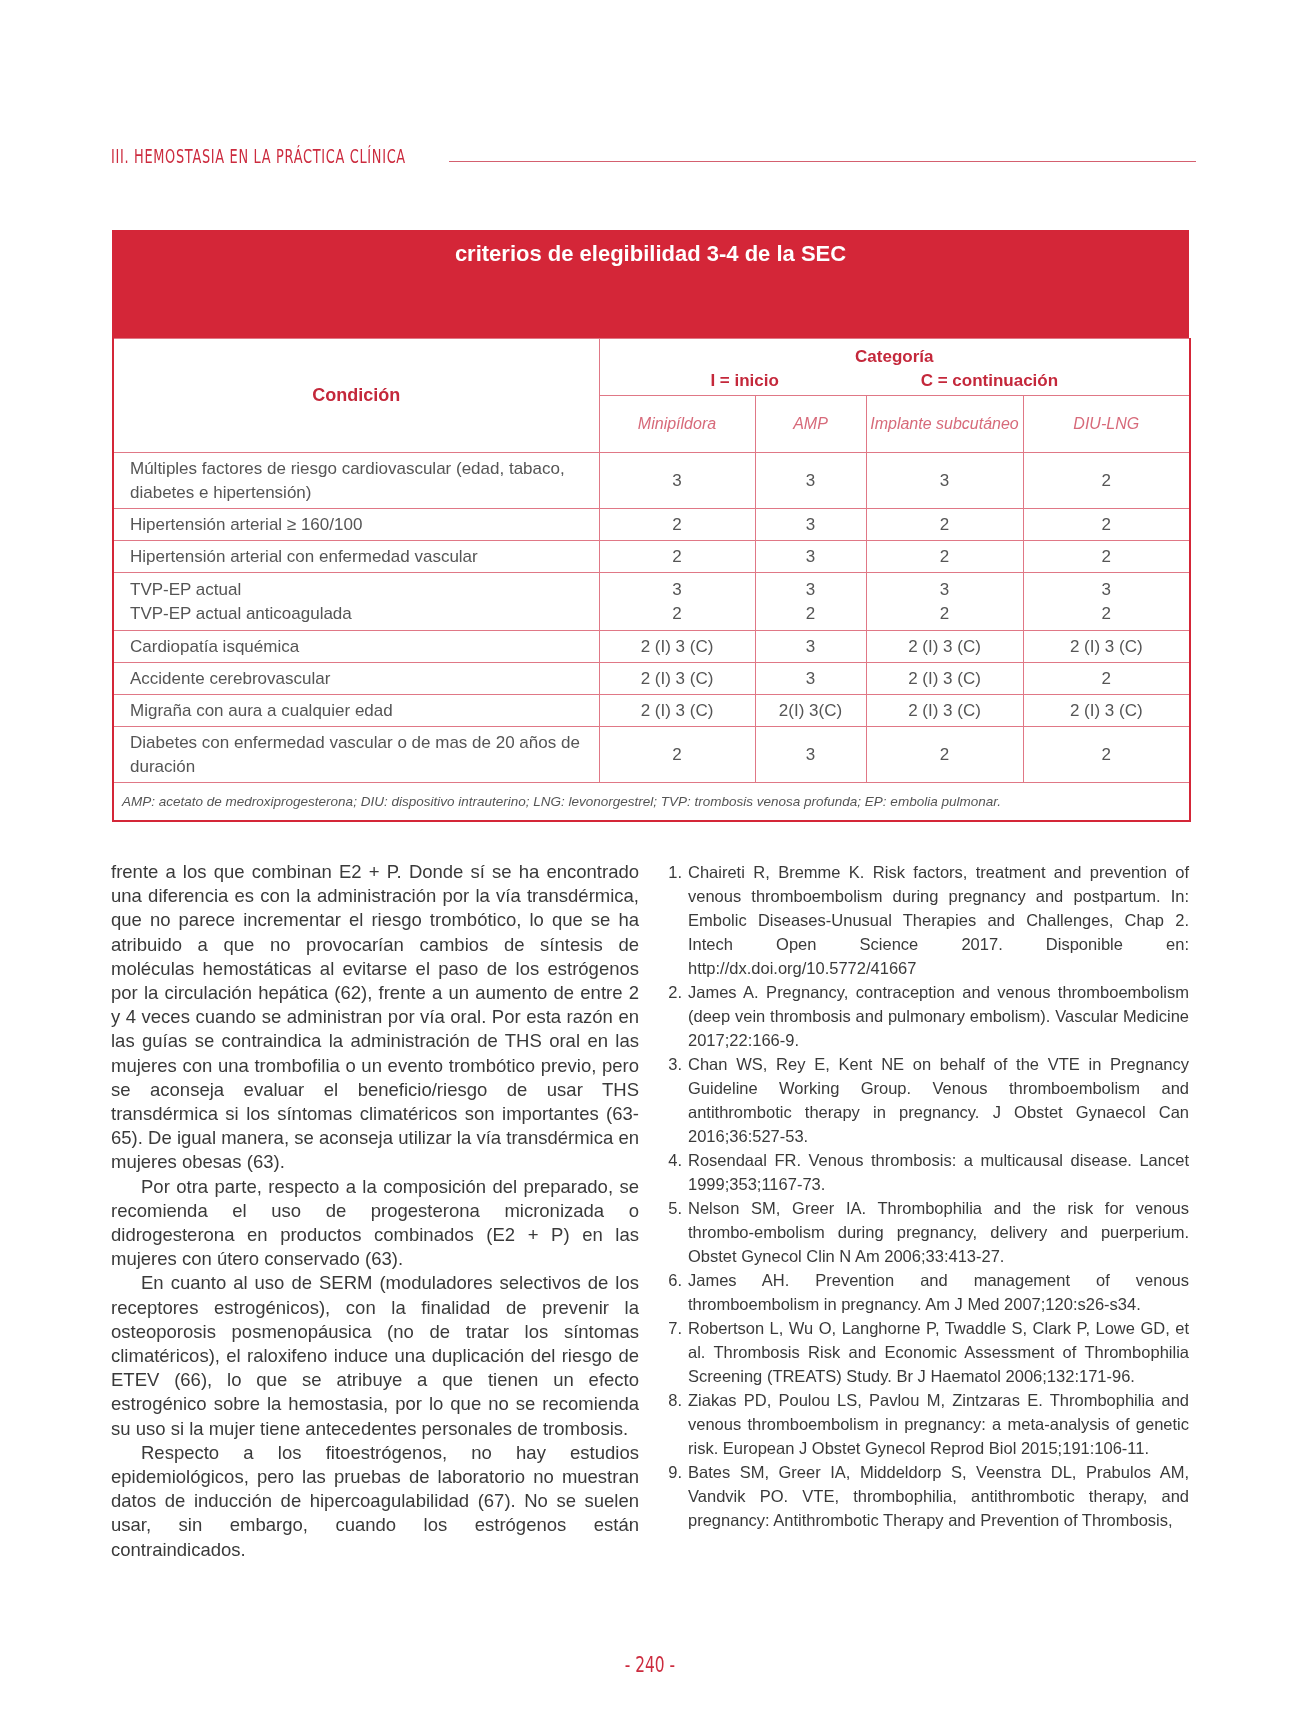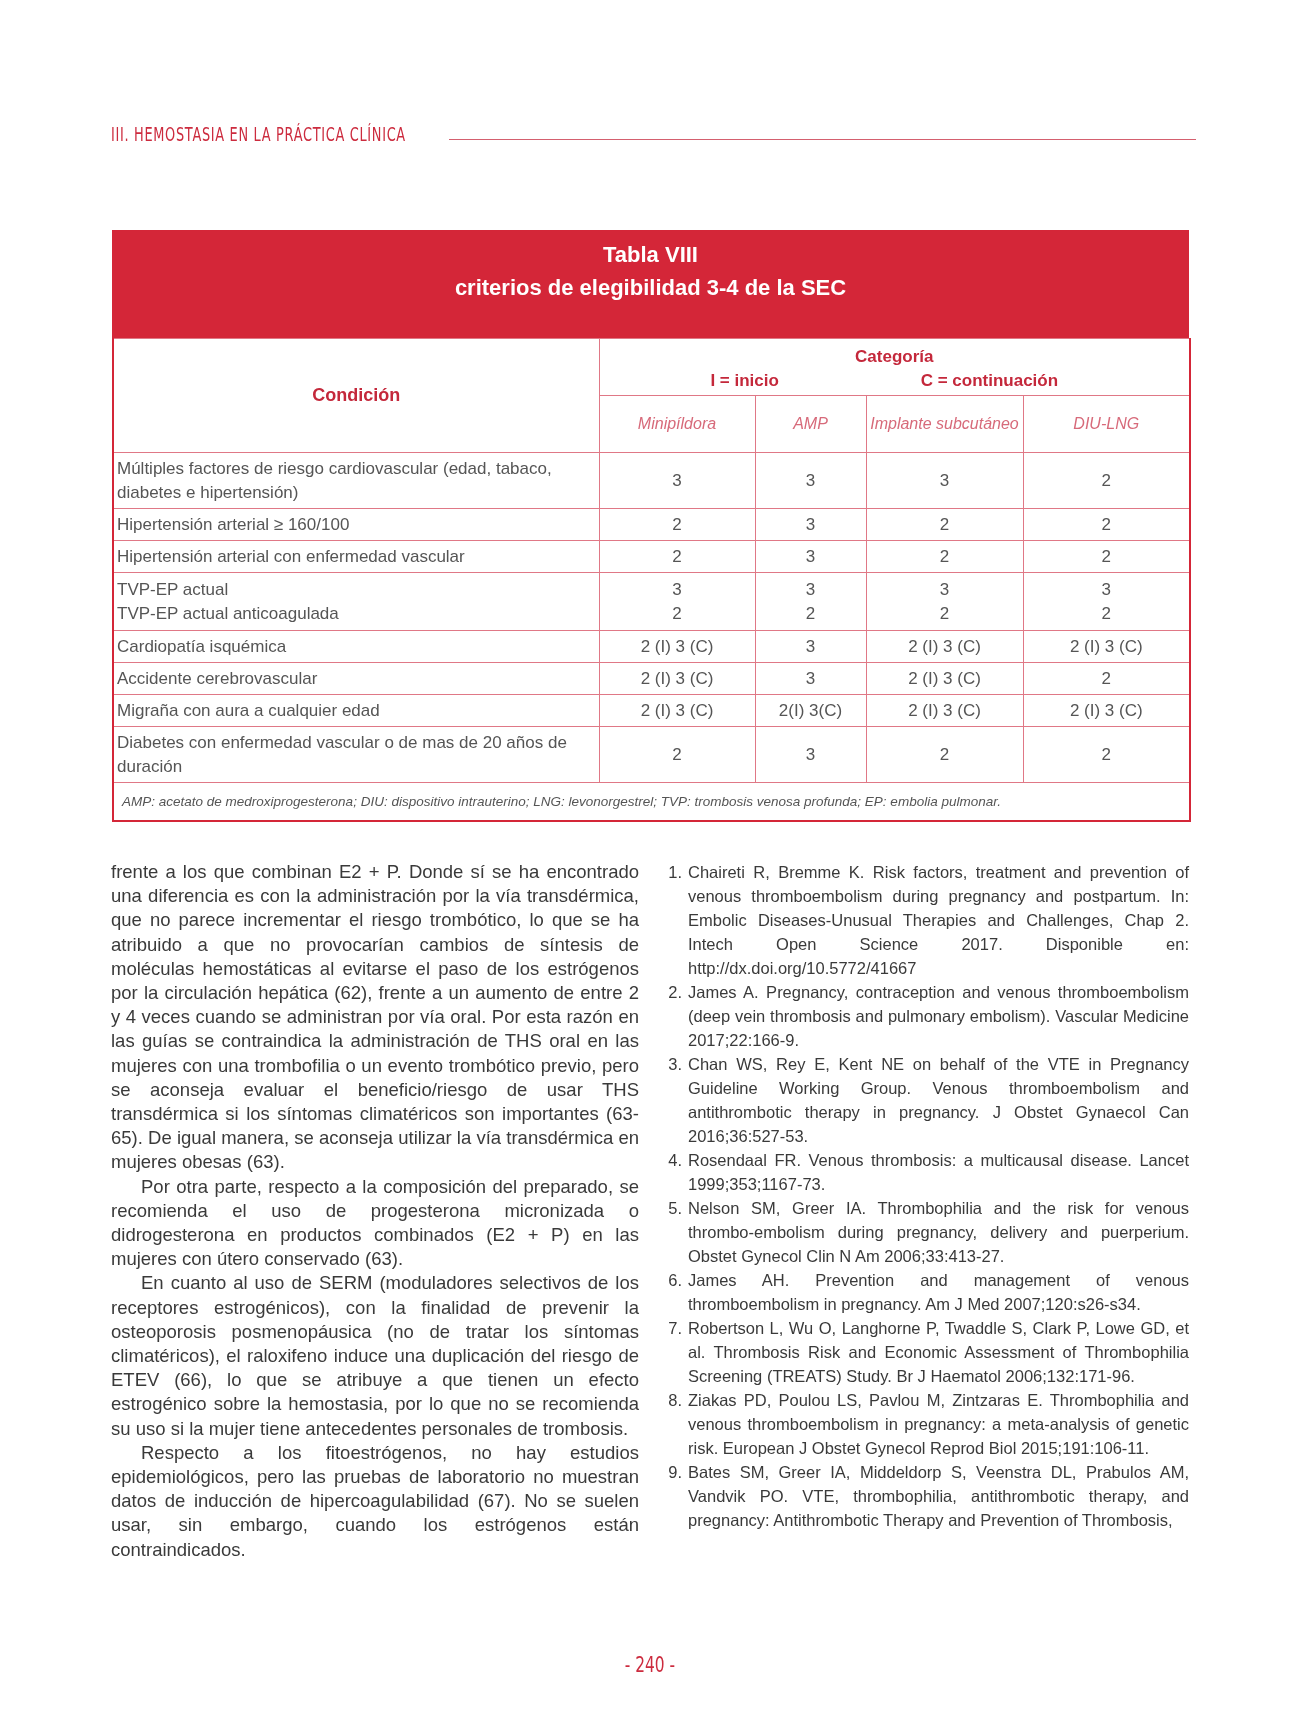--- a/index.html
+++ b/index.html
@@ -1,34 +1,34 @@
 <!DOCTYPE html>
 <html><head>
 <meta charset="utf-8">
 <style>
   * { box-sizing: border-box; margin: 0; padding: 0; }
   html, body { width: 1300px; height: 1734px; background: #ffffff; }
   body { position: relative; font-family: "Liberation Sans", sans-serif; color: #3a3a3a; overflow: hidden; }
 
-  .running-header { position: absolute; left: 111px; top: 110px; width: 1085px; height: 34px; display: flex; align-items: flex-end; }
+  .running-header { position: absolute; left: 111px; top: 132px; width: 1085px; height: 34px; display: flex; align-items: flex-end; }
   .running-header .title { font-family: "DejaVu Sans", sans-serif; font-size: 19px; letter-spacing: 1px; color: #cc2b3e; transform: scaleX(0.68); transform-origin: left bottom; white-space: nowrap; line-height: 1; }
   .running-header .rule { position: absolute; left: 338px; right: 0; bottom: 4px; border-bottom: 1.5px solid #d4606f; }
 
   .table-wrap { position: absolute; left: 112px; top: 230px; width: 1077px; }
   .table-banner { background: #d42638; color: #ffffff; text-align: center; height: 108px; padding-top: 8px; }
   .table-banner .t1 { font-size: 22px; font-weight: bold; line-height: 34px; }
   .table-banner .t2 { font-size: 22px; font-weight: bold; line-height: 32px; }
 
   table.elig { width: 1077px; border-collapse: collapse; table-layout: fixed; border: 2px solid #d42638; border-top: none; }
   table.elig td, table.elig th { border: 1px solid #e07886; color: #555555; font-size: 17px; font-weight: normal; }
   table.elig .cond-head { color: #c4283b; font-weight: bold; font-size: 18px; text-align: center; }
   table.elig .cat-head { color: #c4283b; font-weight: bold; font-size: 17px; text-align: center; line-height: 24px; padding-top: 4px; }
   table.elig .cat-head .sub { display: flex; justify-content: space-around; padding: 0 60px 0 40px; }
   table.elig .col-head { color: #d76a7a; font-style: italic; font-size: 16px; text-align: center; line-height: 22px; }
-  table.elig td.c { padding-left: 3px; line-height: 24px; text-align: left; }
+  table.elig td.c { padding-left: 16px; line-height: 24px; text-align: left; }
   table.elig td.v { text-align: center; line-height: 24px; }
   table.elig td.foot { font-style: italic; font-size: 13.5px; color: #555; padding-left: 8px; }
 
   .col-left { position: absolute; left: 111px; top: 860px; width: 528px; font-size: 18.5px; line-height: 24.2px; color: #3a3a3a; text-align: justify; }
   .col-left p { margin: 0; }
   .col-left p.ind { text-indent: 30px; }
 
   .col-right { position: absolute; left: 662px; top: 860px; width: 527px; }
   .bib-title { color: #c42a3c; font-weight: bold; font-size: 25px; line-height: 32px; margin-bottom: 24px; }
   .bib-list { list-style: none; font-size: 16.5px; line-height: 24px; color: #3a3a3a; }
@@ -42,21 +42,20 @@
 </head>
 <body>
 
 <div class="running-header">
   <span class="title">III. HEMOSTASIA EN LA PRÁCTICA CLÍNICA</span>
   <div class="rule"></div>
 </div>
 
 <div class="table-wrap">
   <div class="table-banner">
-    <div class="t1">Tabla VIII</div>
     <div class="t2">criterios de elegibilidad 3-4 de la SEC</div>
   </div>
   <table class="elig">
     <colgroup>
       <col style="width:486px">
         <col style="width:156px">
         <col style="width:111px">
         <col style="width:157px">
         <col style="width:167px">
     </colgroup>

